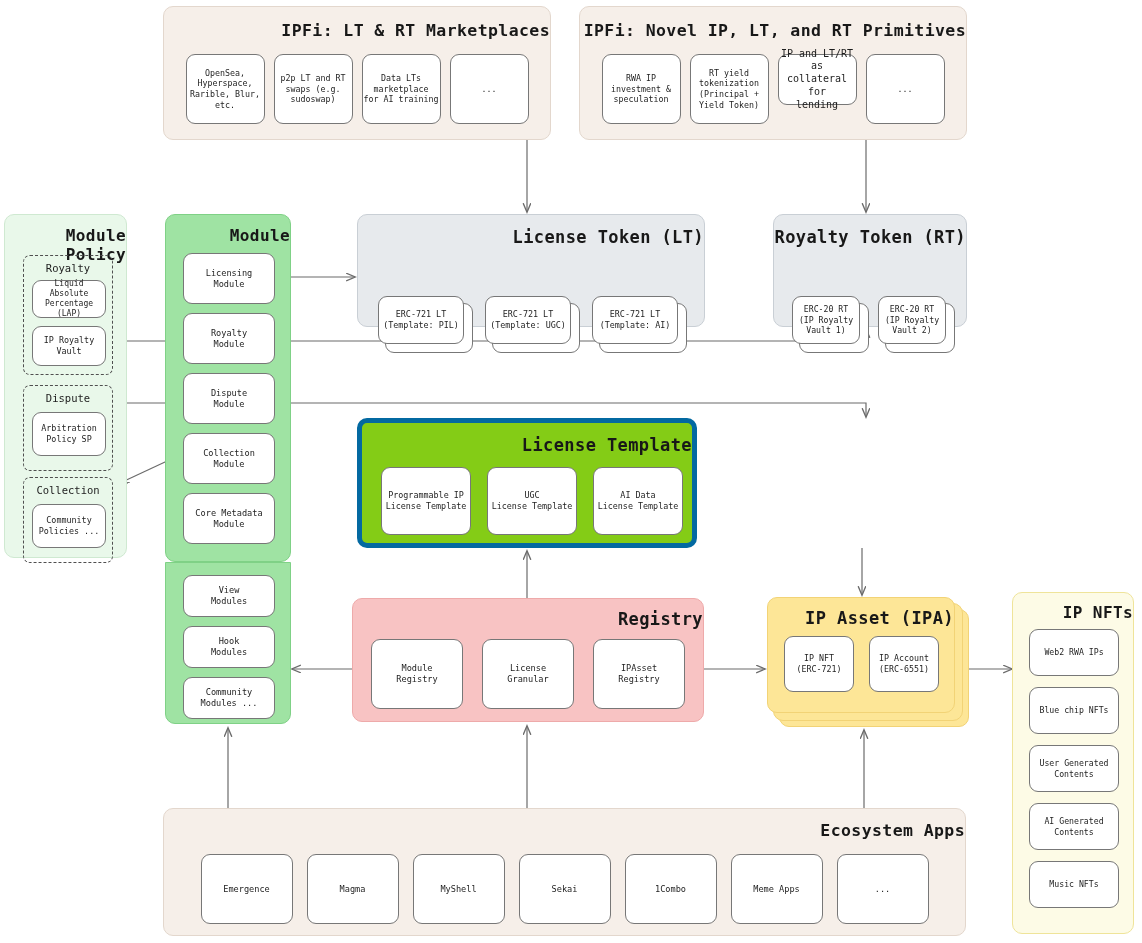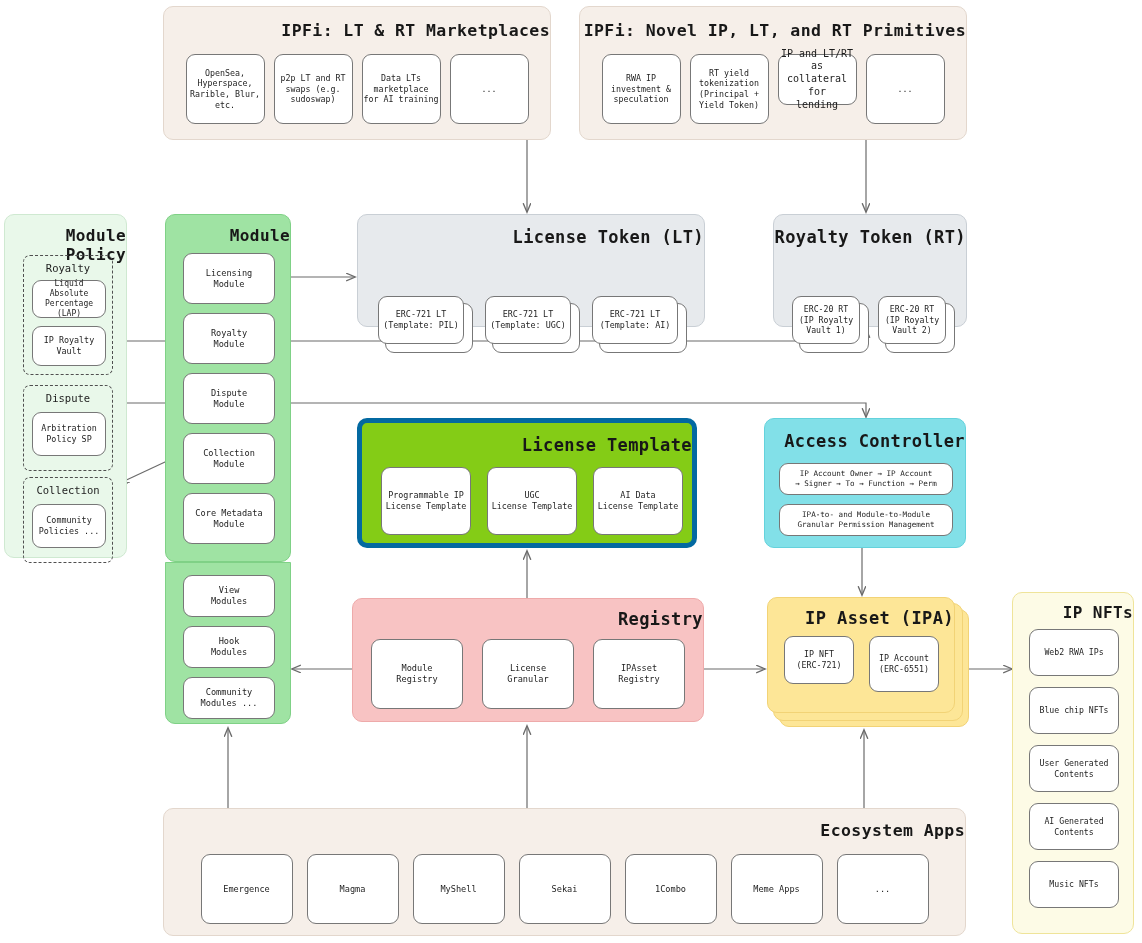--- a/index.html
+++ b/index.html
@@ -242,48 +242,39 @@
     <div style="position:absolute;left:19px;top:44px;display:flex;gap:16px;">
       <div class="leaf" style="width:90px;height:68px;font-size:8.4px;">Programmable IP
 License Template</div>
       <div class="leaf" style="width:90px;height:68px;font-size:8.4px;">UGC
 License Template</div>
       <div class="leaf" style="width:90px;height:68px;font-size:8.4px;">AI Data
 License Template</div>
     </div>
   </div>
 
-  <div class="grp cyanpanel" style="left:764px;top:418px;width:202px;height:130px;">
-    <div class="grp-title" style="margin-top:12px;">Access Controller</div>
-    <div style="position:absolute;left:14px;top:44px;display:flex;flex-direction:column;gap:9px;">
-      <div class="leaf" style="width:174px;height:32px;font-size:7.6px;">IP Account Owner → IP Account
-→ Signer → To → Function → Perm</div>
-      <div class="leaf" style="width:174px;height:32px;font-size:7.6px;">IPA-to- and Module-to-Module
-Granular Permission Management</div>
-    </div>
-  </div>
 
   <div class="grp pinkpanel" style="left:352px;top:598px;width:352px;height:124px;">
     <div class="grp-title" style="margin-top:10px;">Registry</div>
     <div style="position:absolute;left:18px;top:40px;display:flex;gap:19px;">
       <div class="leaf" style="width:92px;height:70px;font-size:8.6px;">Module
 Registry</div>
       <div class="leaf" style="width:92px;height:70px;font-size:8.6px;">License
 Granular</div>
       <div class="leaf" style="width:92px;height:70px;font-size:8.6px;">IPAsset
 Registry</div>
     </div>
   </div>
 
   <div class="panelstack yellowpanel" style="left:779px;top:609px;width:188px;height:116px;z-index:2;"></div>
   <div class="panelstack yellowpanel" style="left:773px;top:603px;width:188px;height:116px;z-index:2;"></div>
   <div class="grp yellowpanel" style="left:767px;top:597px;width:188px;height:116px;z-index:3;">
     <div class="grp-title" style="margin-top:10px;">IP Asset (IPA)</div>
     <div style="position:absolute;left:16px;top:38px;display:flex;gap:15px;">
-      <div class="leaf" style="width:70px;height:48px;font-size:8.3px;">IP NFT
+      <div class="leaf" style="width:70px;height:56px;font-size:8.3px;">IP NFT
 (ERC-721)</div>
       <div class="leaf" style="width:70px;height:56px;font-size:8.3px;">IP Account
 (ERC-6551)</div>
     </div>
   </div>
 
   <div class="grp creampanel" style="left:1012px;top:592px;width:122px;height:342px;">
     <div class="grp-title" style="margin-top:10px;">IP NFTs</div>
     <div style="position:absolute;left:16px;top:36px;display:flex;flex-direction:column;gap:11px;">
       <div class="leaf" style="width:90px;height:47px;font-size:8.2px;">Web2 RWA IPs</div>

